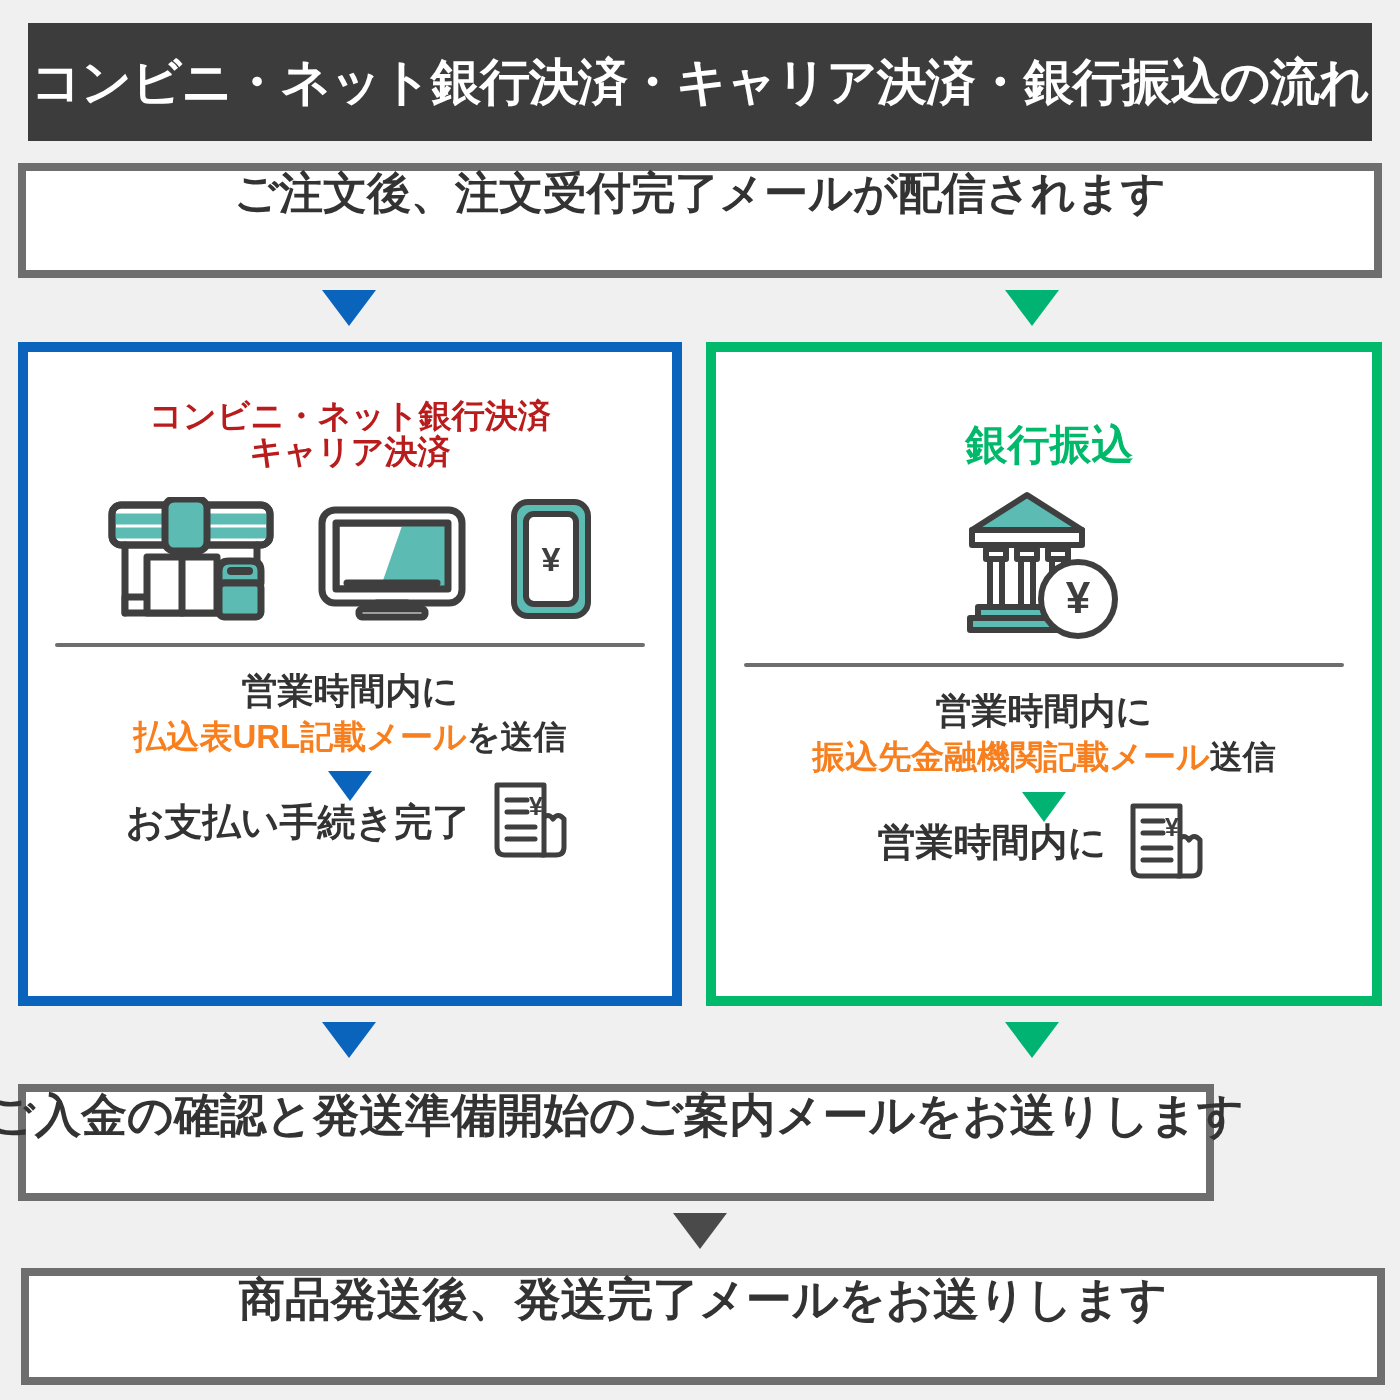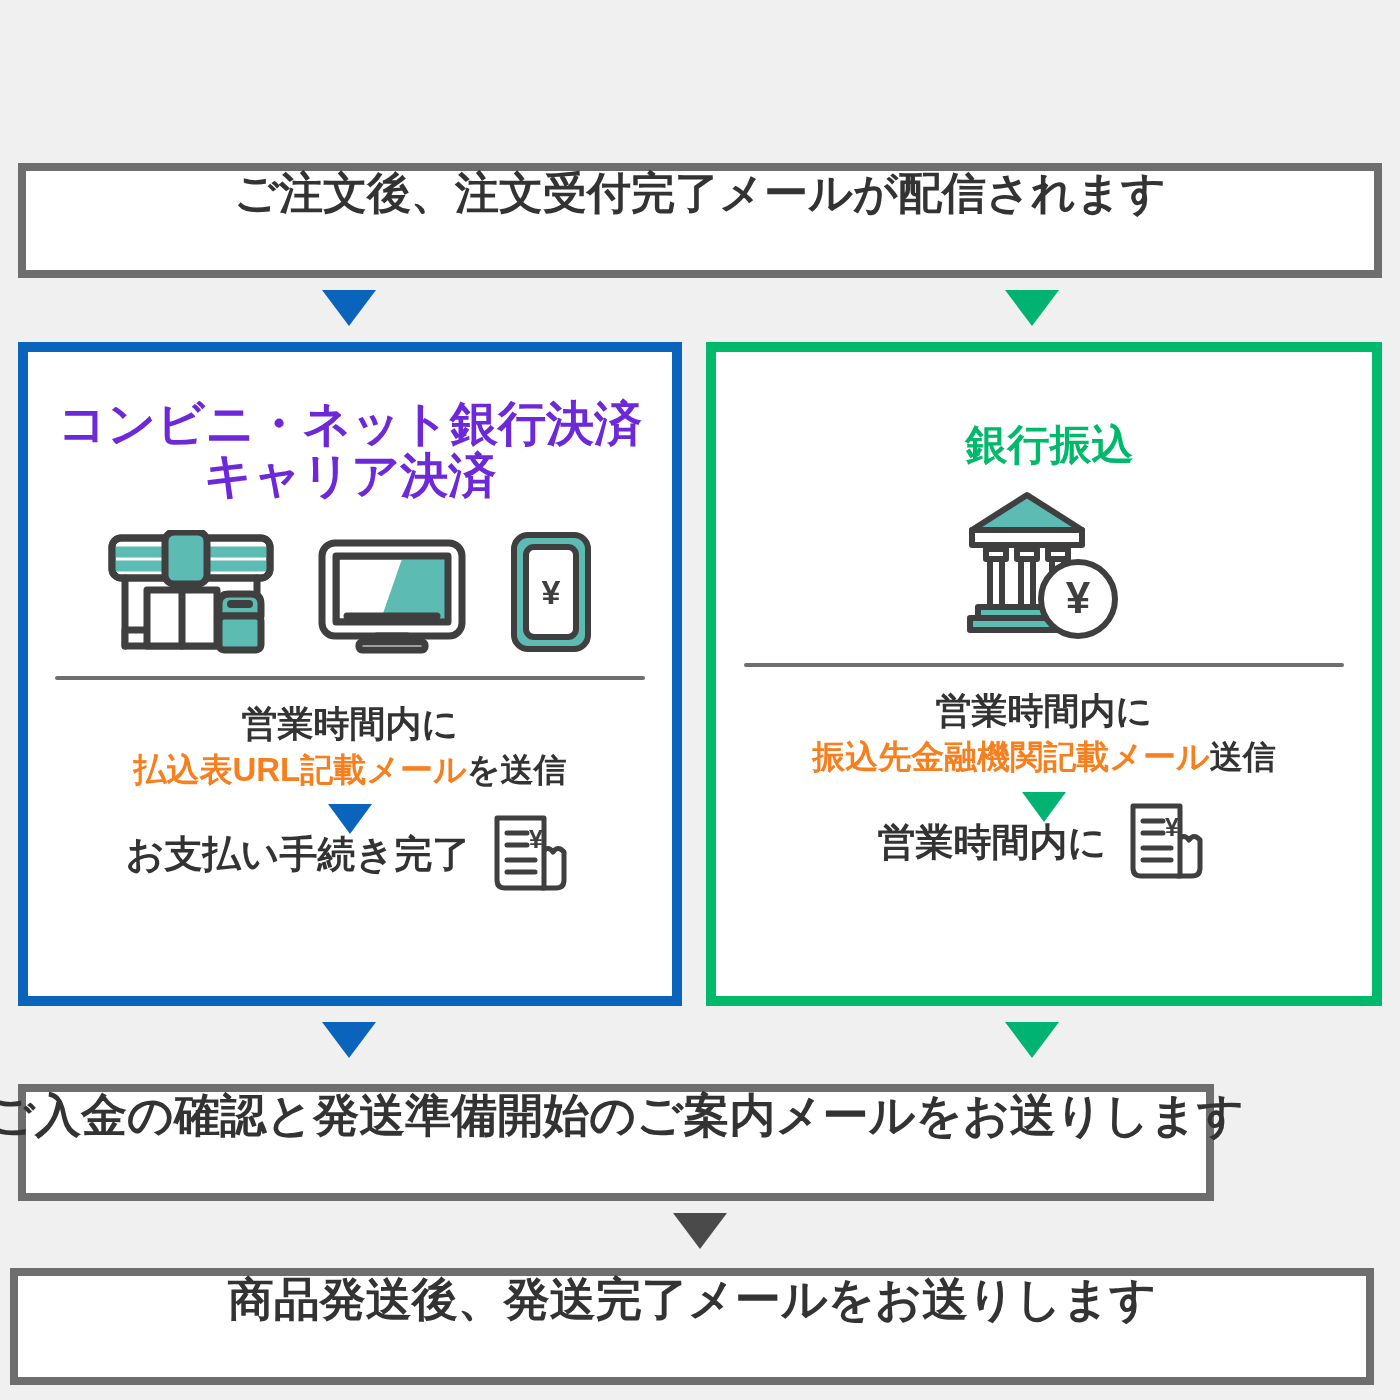--- a/index.html
+++ b/index.html
@@ -29,21 +29,21 @@
     box-sizing:border-box;
     display:flex;align-items:flex-start;justify-content:center;
   }
   .band-text{
     color:#333333;font-weight:bold;line-height:1;white-space:nowrap;
   }
   #band-order{left:18px;top:163px;width:1364px;height:115px;}
   #band-order .band-text{font-size:44px;}
   #band-confirm{left:18px;top:1084px;width:1196px;height:117px;}
   #band-confirm .band-text{font-size:46px;}
-  #band-shipped{left:10px;top:1268px;width:1364px;height:117px;}
+  #band-shipped{left:21px;top:1268px;width:1364px;height:117px;}
   #band-shipped .band-text{font-size:46px;}
 
   
   .arrow{
     position:absolute;width:0;height:0;
     border-left:27px solid transparent;
     border-right:27px solid transparent;
   }
   .arrow.blue{border-top:36px solid #0b64bb;}
   .arrow.green{border-top:36px solid #00b373;}
@@ -67,21 +67,21 @@
     position:absolute;top:342px;height:664px;background:#ffffff;
     box-sizing:border-box;
   }
   #panel-conveni{left:18px;width:664px;border:10px solid #0b64bb;}
   #panel-bank{left:706px;width:676px;border:10px solid #00b96b;}
 
   .panel-title{
     text-align:center;font-weight:bold;line-height:1.08;
     white-space:pre-line;
   }
-  #panel-conveni .panel-title{color:#6d28d9;font-size:48px;margin-top:46px;}
+  #panel-conveni .panel-title{color:#b91c1c;font-size:33px;margin-top:46px;}
   #panel-bank .panel-title{color:#00b96b;font-size:42px;margin-top:70px;margin-left:11px;}
 
   .icon-row{
     display:flex;align-items:flex-end;justify-content:center;
     gap:42px;margin-top:26px;height:126px;
   }
   #panel-bank .icon-row{margin-top:48px;}
 
   .divider{
     height:4px;background:#6e6e6e;border-radius:2px;
@@ -104,20 +104,23 @@
   }
   .complete-text{color:#333333;font-size:38px;font-weight:bold;white-space:nowrap;text-align:center;}
 
   svg{display:block;}
 </style>
 </head>
 <body>
 
 <div class="page">
 
+  <div class="header-bar">
+    <div class="header-title">コンビニ・ネット銀行決済・キャリア決済・銀行振込の流れ</div>
+  </div>
 
   <div class="band" id="band-order">
     <div class="band-text">ご注文後、注文受付完了メールが配信されます</div>
   </div>
 
   <div class="arrow blue" id="arrow-top-left"></div>
   <div class="arrow green" id="arrow-top-right"></div>
 
   <div class="panel" id="panel-conveni">
 

